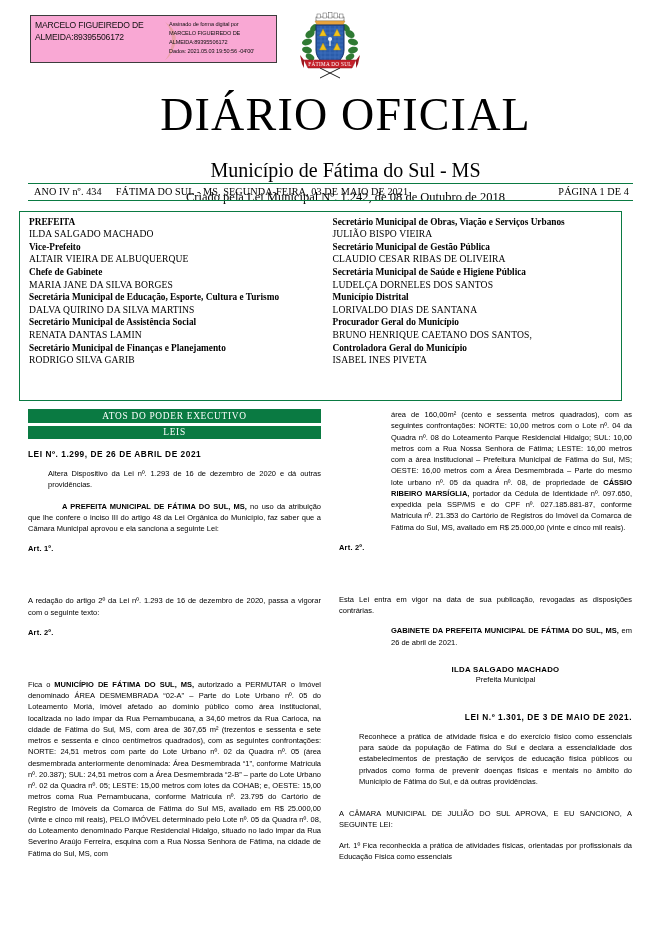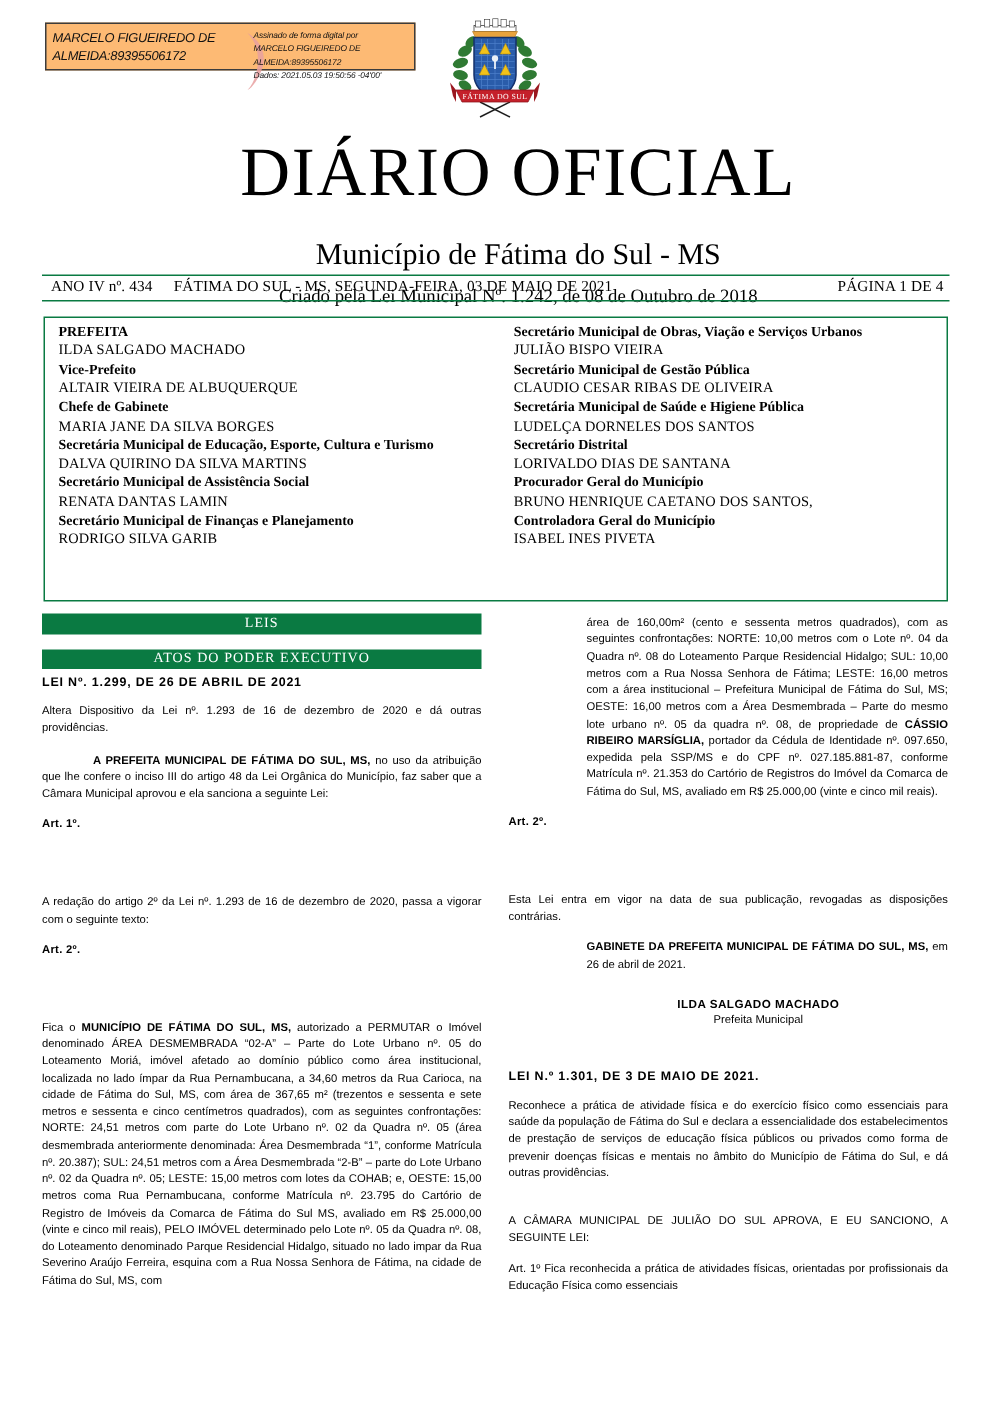--- a/index.html
+++ b/index.html
@@ -24,26 +24,25 @@
     position: relative;
     padding: 0 28px;
   }
 
   
   .sig-wrap {
     position: absolute;
     left: 30px;
     top: 15px;
     width: 247px;
-    height: 32px;
+    height: 48px;
     border: 1px solid #3c3c3c;
     display: flex;
-    background: #fdba74;
+    background: #f9a8d4;
     z-index: 5;
-    font-style: italic;
   }
   .sig-left {
     width: 134px;
     padding: 3px 2px 0 4px;
     font-size: 8.6px;
     line-height: 1.45;
     letter-spacing: -0.2px;
     color: #111;
     font-family: "Liberation Sans", sans-serif;
   }
@@ -121,21 +120,21 @@
     font-size: 10.2px;
     letter-spacing: 0.1px;
   }
   .dateline-left { white-space: nowrap; }
   .dateline-left .ano { margin-right: 14px; }
   .dateline-right { white-space: nowrap; }
 
   
   .officials {
     position: absolute;
-    left: 29px;
+    left: 19px;
     top: 211px;
     width: 603px;
     height: 190px;
     border: 1.8px solid #0a7a42;
     display: flex;
     padding: 4px 0 4px 0;
   }
   .off-col {
     width: 50%;
     padding: 0 6px 0 9px;
@@ -184,29 +183,30 @@
     position: relative;
   }
 
   .law-head {
     font-size: 8.3px;
     font-weight: bold;
     letter-spacing: 0.55px;
     margin-bottom: 9px;
   }
   .law-head.centered {
-    text-align: left;
+    text-align: right;
   }
 
   .ementa {
     font-size: 7.5px;
     line-height: 1.50;
     text-align: justify;
     text-align-last: left;
     margin-bottom: 10px;
+    margin-left: 20px;
   }
 
   .para {
     font-size: 7.5px;
     line-height: 1.50;
     text-align: justify;
     text-align-last: left;
     margin-bottom: 9px;
   }
   .para .lead-indent { padding-left: 34px; }
@@ -385,35 +385,35 @@
       <div class="off-role">Secretário Municipal de Finanças e Planejamento</div>
       <div class="off-name">RODRIGO SILVA GARIB</div>
     </div>
     <div class="off-col right">
       <div class="off-role">Secretário Municipal de Obras, Viação e Serviços Urbanos</div>
       <div class="off-name">JULIÃO BISPO VIEIRA</div>
       <div class="off-role">Secretário Municipal de Gestão Pública</div>
       <div class="off-name">CLAUDIO CESAR RIBAS DE OLIVEIRA</div>
       <div class="off-role">Secretária Municipal de Saúde e Higiene Pública</div>
       <div class="off-name">LUDELÇA DORNELES DOS SANTOS</div>
-      <div class="off-role">Secretário Distrital</div>
+      <div class="off-role">Município Distrital</div>
       <div class="off-name">LORIVALDO DIAS DE SANTANA</div>
       <div class="off-role">Procurador Geral do Município</div>
       <div class="off-name">BRUNO HENRIQUE CAETANO DOS SANTOS,</div>
       <div class="off-role">Controladora Geral do Município</div>
       <div class="off-name">ISABEL INES PIVETA</div>
     </div>
   </div>
 
   <div class="cols">
 
     <div class="col">
 
+      <div class="greenbar">ATOS DO PODER EXECUTIVO</div>
       <div class="greenbar second">LEIS</div>
-      <div class="greenbar">ATOS DO PODER EXECUTIVO</div>
 
       <div class="law-head">LEI Nº. 1.299, DE 26 DE ABRIL DE 2021</div>
 
       <div class="ementa">Altera Dispositivo da Lei nº. 1.293 de 16 de dezembro de 2020 e dá outras providências.</div>
 
       <div class="para">
         <span class="lead-indent"></span><b>A PREFEITA MUNICIPAL DE FÁTIMA DO SUL, MS,</b><span> no uso da atribuição que lhe confere o inciso III do artigo 48 da Lei Orgânica do Município, faz saber que a Câmara Municipal aprovou e ela sanciona a seguinte Lei:</span>
       </div>
 
       <div class="artrow">

